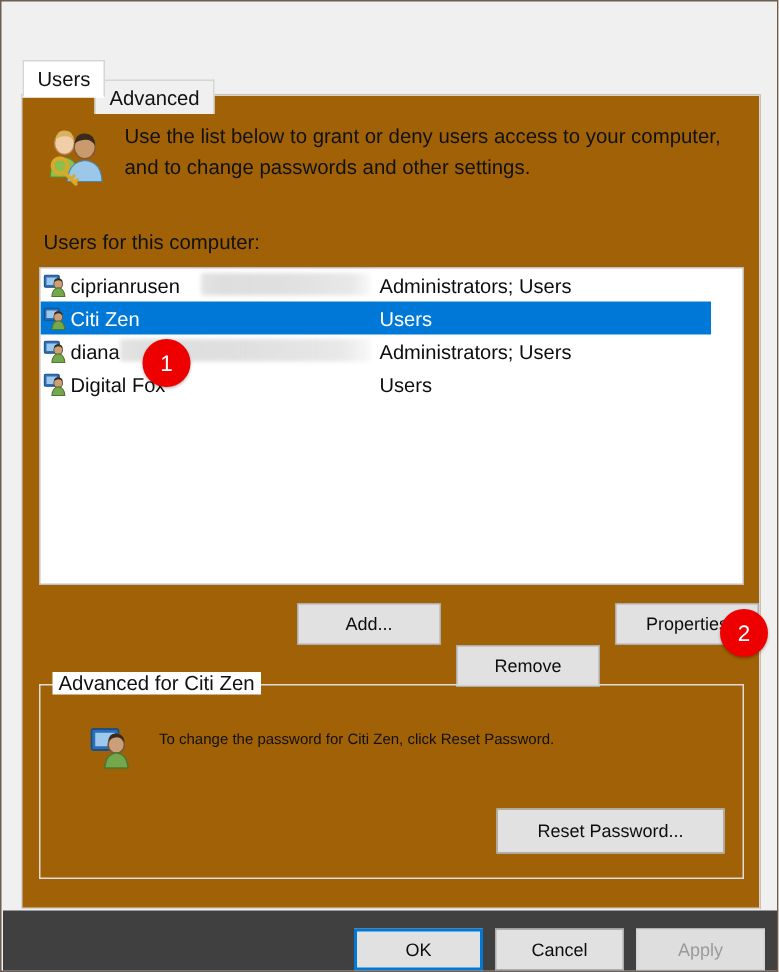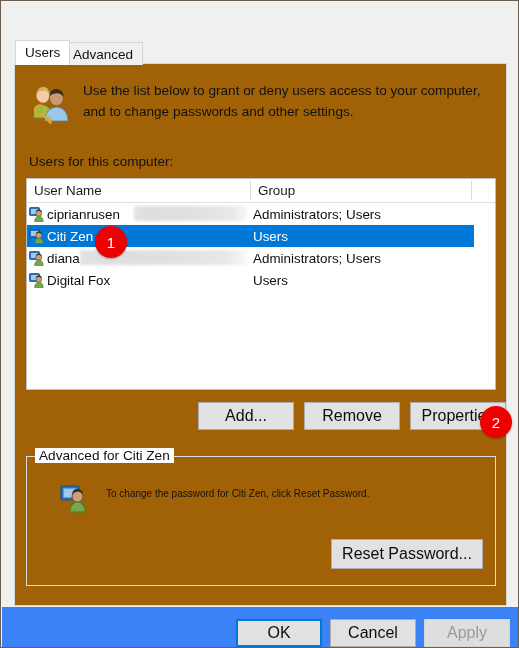--- a/index.html
+++ b/index.html
@@ -83,20 +83,21 @@
     border: 1px solid #d6d6d6;
     border-bottom: 1px solid #ffffff;
     z-index: 3;
   }
   .tab.inactive {
     left: 61px;
     background: #f0f0f0;
     border: 1px solid #d6d6d6;
     border-bottom: none;
     z-index: 2;
+    margin-top: 11px;
   }
 
   
   .panel {
     position: absolute;
     left: 13px;
     top: 62px;
     width: 493px;
     height: 543px;
     box-sizing: border-box;
@@ -229,31 +230,31 @@
   }
 
   
   .btnrow { position: absolute; left: 0; top: 338px; width: 493px; height: 28px; }
   .btn {
     position: absolute;
     box-sizing: border-box;
     height: 28px;
     background: #e1e1e1;
     border: 1px solid #adadad;
-    font-size: 16px;
+    font-size: 12px;
     color: #0d0d0d;
     font-family: "Liberation Sans", sans-serif;
     display: flex;
     align-items: center;
     justify-content: center;
     white-space: nowrap;
     cursor: default;
   }
   .btn-add        { left: 183px; width: 96px; }
-  .btn-remove     { left: 289px; width: 96px; }
+  .btn-remove     { left: 289px; width: 96px; margin-top: 28px; }
   .btn-properties { left: 395px; width: 96px; }
 
   
   .groupbox {
     position: absolute;
     left: 11px;
     top: 392px;
     width: 470px;
     height: 130px;
     box-sizing: border-box;
@@ -292,21 +293,21 @@
     height: 30px;
   }
 
   
   .footer {
     position: absolute;
     left: 1px;
     top: 606px;
     width: 517px;
     height: 41px;
-    background: #3b82f6;
+    background: #404040;
   }
   .btn-ok {
     position: absolute;
     left: 234px;
     top: 12px;
     width: 86px;
     height: 28px;
     background: #e1e1e1;
     border: 2px solid #0078d7;
   }
@@ -379,31 +380,20 @@
           <path d="M18.2 35.4 L20.4 33.2 M20.6 37.8 L22.6 35.8" stroke="#d9a92c" stroke-width="2.2" stroke-linecap="round"></path>
         </svg>
       </div>
       <div class="blurb-text">Use the list below to grant or deny users access to your computer, and to change passwords and other settings.</div>
     </div>
 
     <div class="section-label">Users for this computer:</div>
 
     <div class="listview">
 
-      <div class="lv-header">
-        <div class="lv-col lv-col-name">
-          <span>User Name</span>
-          <span class="divider"></span>
-        </div>
-        <div class="lv-col lv-col-group">
-          <span>Group</span>
-          <span class="divider"></span>
-        </div>
-        <div class="lv-col lv-col-pad"></div>
-      </div>
 
       <div class="lv-body">
 
         <div class="lv-row">
           <div class="lv-cell-name">
             <span class="row-icon">
               <svg width="16" height="16" viewBox="0 0 16 16" aria-hidden="true">
                 <rect x="0.5" y="1.5" width="10" height="8" rx="1" fill="#2b6fb5" stroke="#1d4f85" stroke-width="0.8"></rect>
                 <rect x="2" y="3" width="7" height="5" fill="#9ec9ef"></rect>
                 <ellipse cx="9.8" cy="7.4" rx="2.9" ry="3.1" fill="#c9a07a" stroke="#7d5535" stroke-width="0.7"></ellipse>

